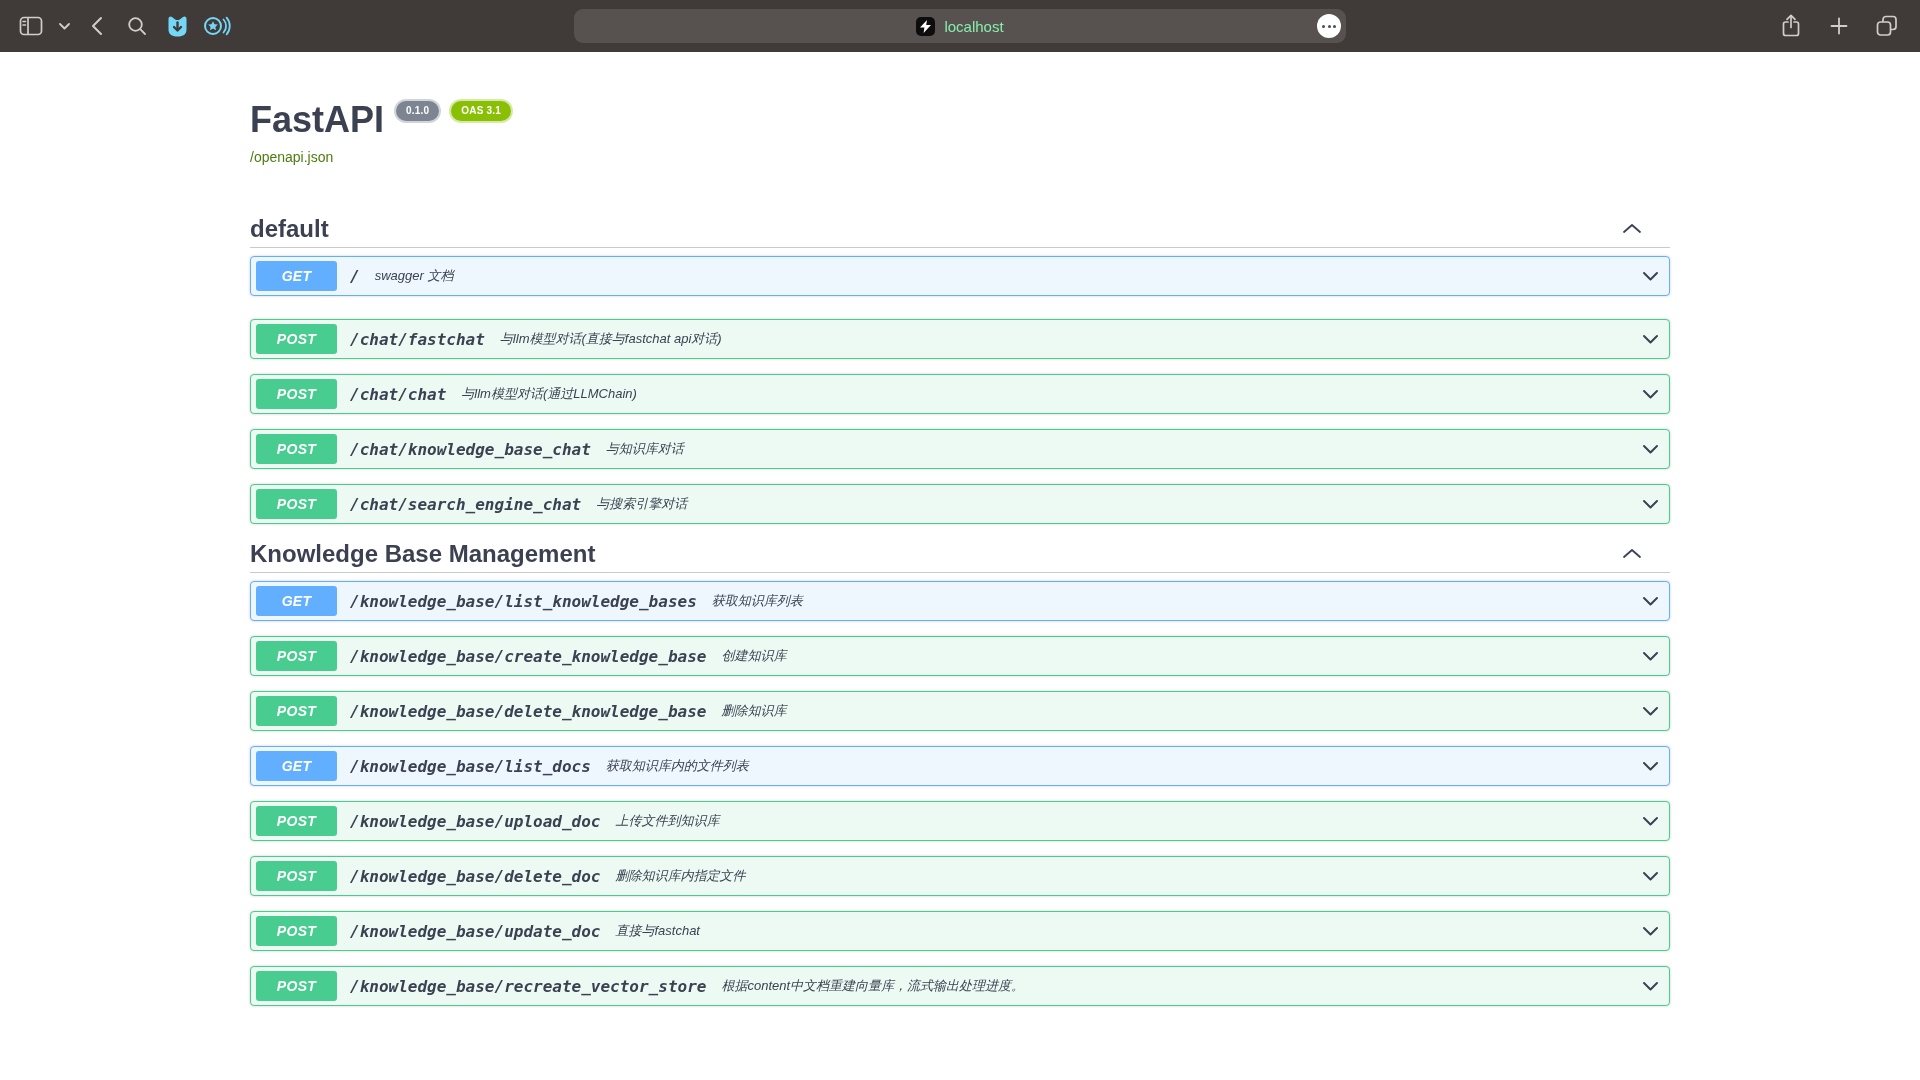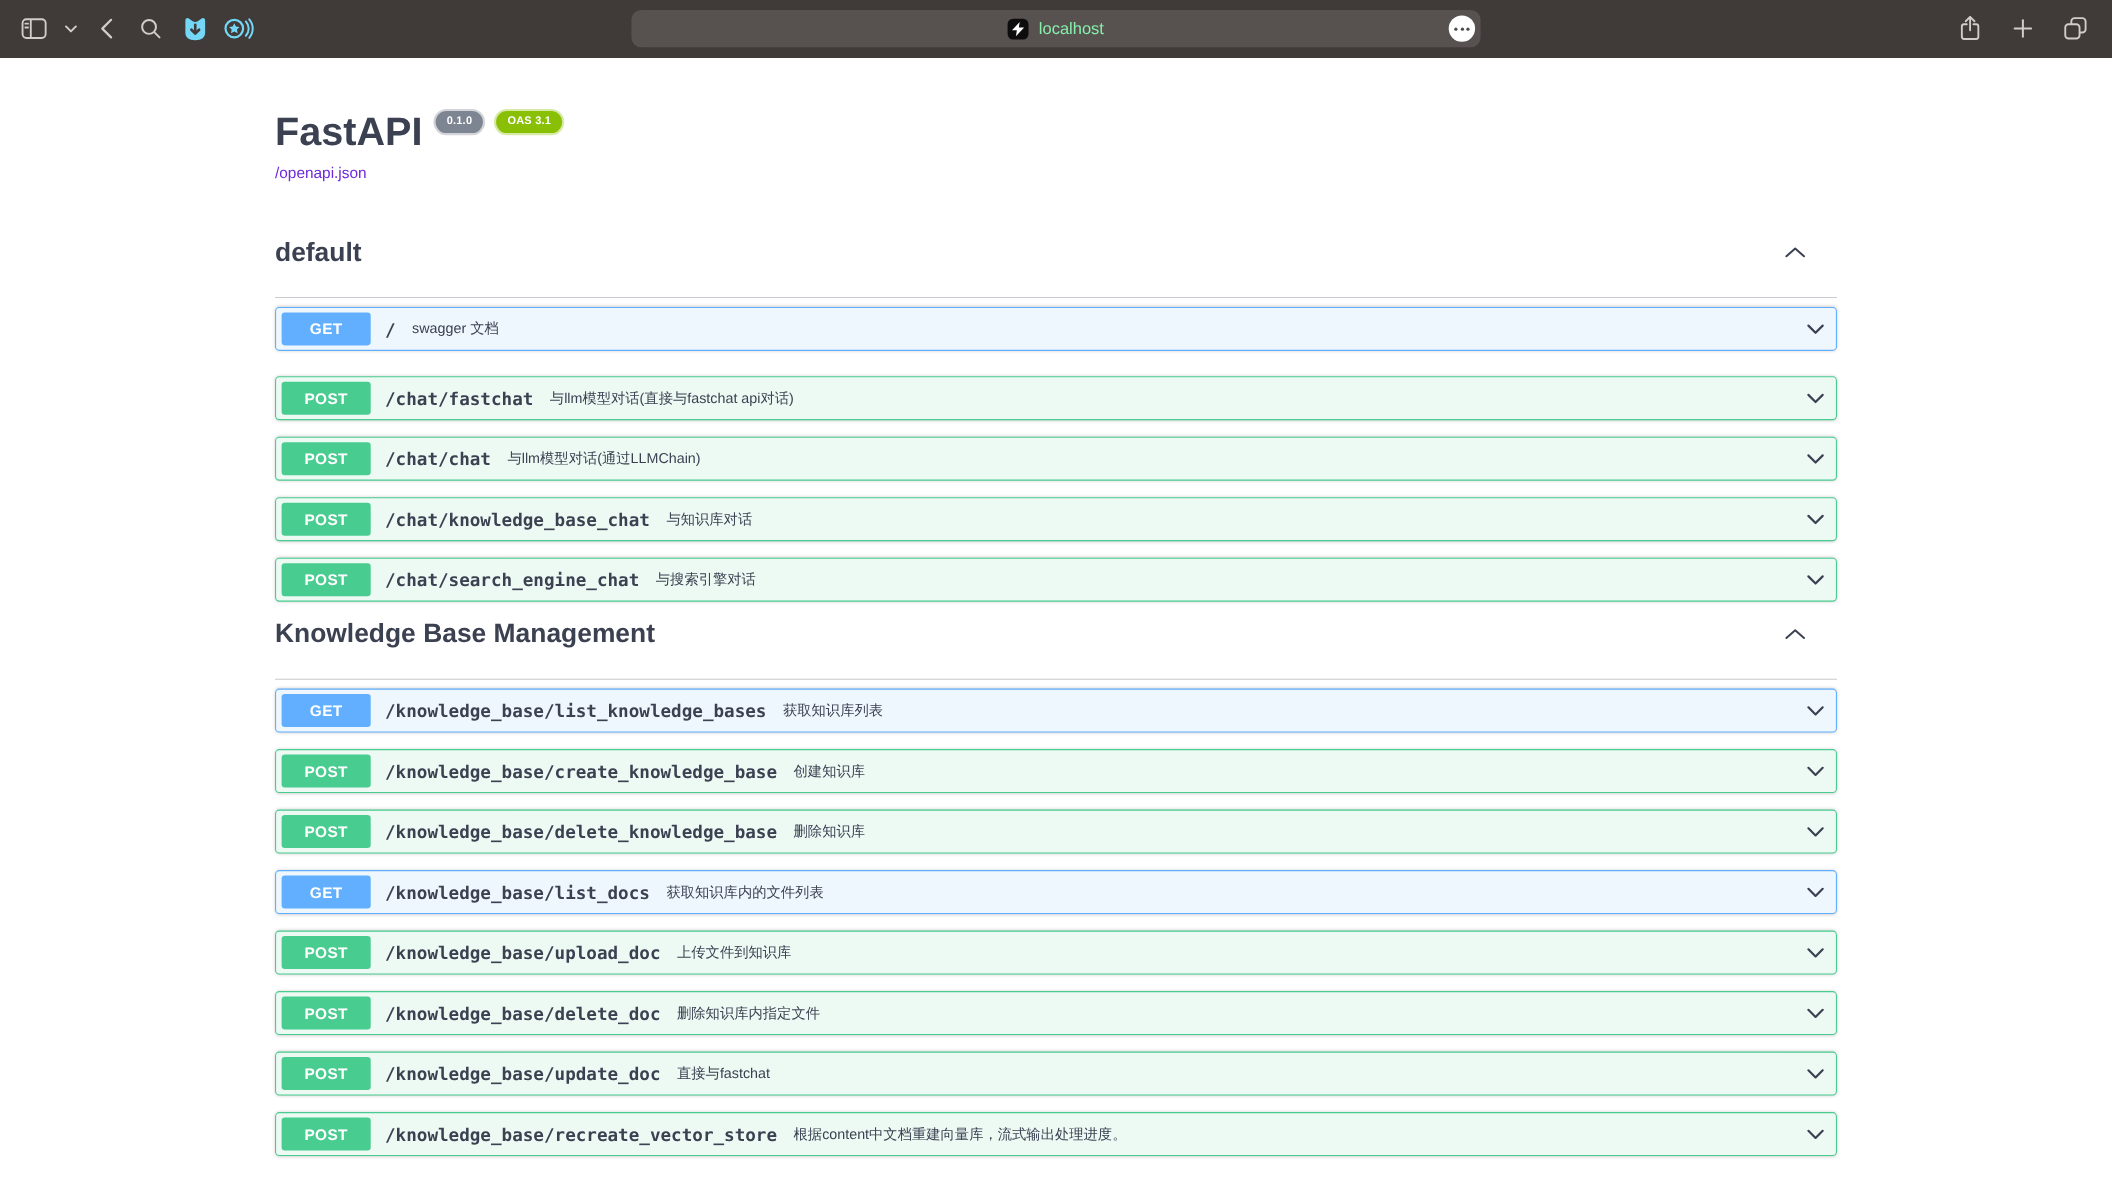--- a/index.html
+++ b/index.html
@@ -48,35 +48,35 @@
   }
   .pill {
     font-size: 10px; font-weight: 700; color: #ffffff; line-height: 1;
     padding: 5px 10px; border-radius: 57px; transform: translateY(-9px);
     letter-spacing: .2px;
   }
   .pill.version { background: #7d8492; box-shadow: 0 0 0 2px rgba(125,132,146,.35); }
   .pill.oas { background: #89bf04; box-shadow: 0 0 0 2px rgba(137,191,4,.35); }
   .spec-link {
     display: inline-block; margin-top: 8px; font-size: 14px; line-height: 17px;
-    color: #6d28d9; text-decoration: none; cursor: pointer;
+    color: #4d7c0f; text-decoration: none; cursor: pointer;
   }
   .info { margin-bottom: 48px; }
 
   #sections section { margin-top: 8px; }
   .section-header {
     display: flex; align-items: center; justify-content: space-between;
-    padding-bottom: 26px; border-bottom: 1px solid rgba(59,65,81,.28);
+    padding-bottom: 4px; border-bottom: 1px solid rgba(59,65,81,.28);
     cursor: pointer;
     gap: 19px;
   }
   .section-title { font-size: 24px; font-weight: 700; line-height: 29px; color: #3b4151; }
   .section-header svg { margin-right: 28px; }
 
-  .rows { padding-top: 8px; }
+  .rows { padding-top: 8px; font-style: italic; }
   .opblock {
     display: flex; align-items: center; height: 40px; margin-bottom: 15px;
     border: 1px solid; border-radius: 4px; padding-left: 5px;
     box-shadow: 0 0 3px rgba(0,0,0,.19); cursor: pointer;
   }
   .method-badge {
     flex: none; width: 81px; height: 30px; line-height: 30px; text-align: center;
     border-radius: 3px; color: #ffffff; font-size: 14px; font-weight: 700;
     letter-spacing: .3px;
   }

